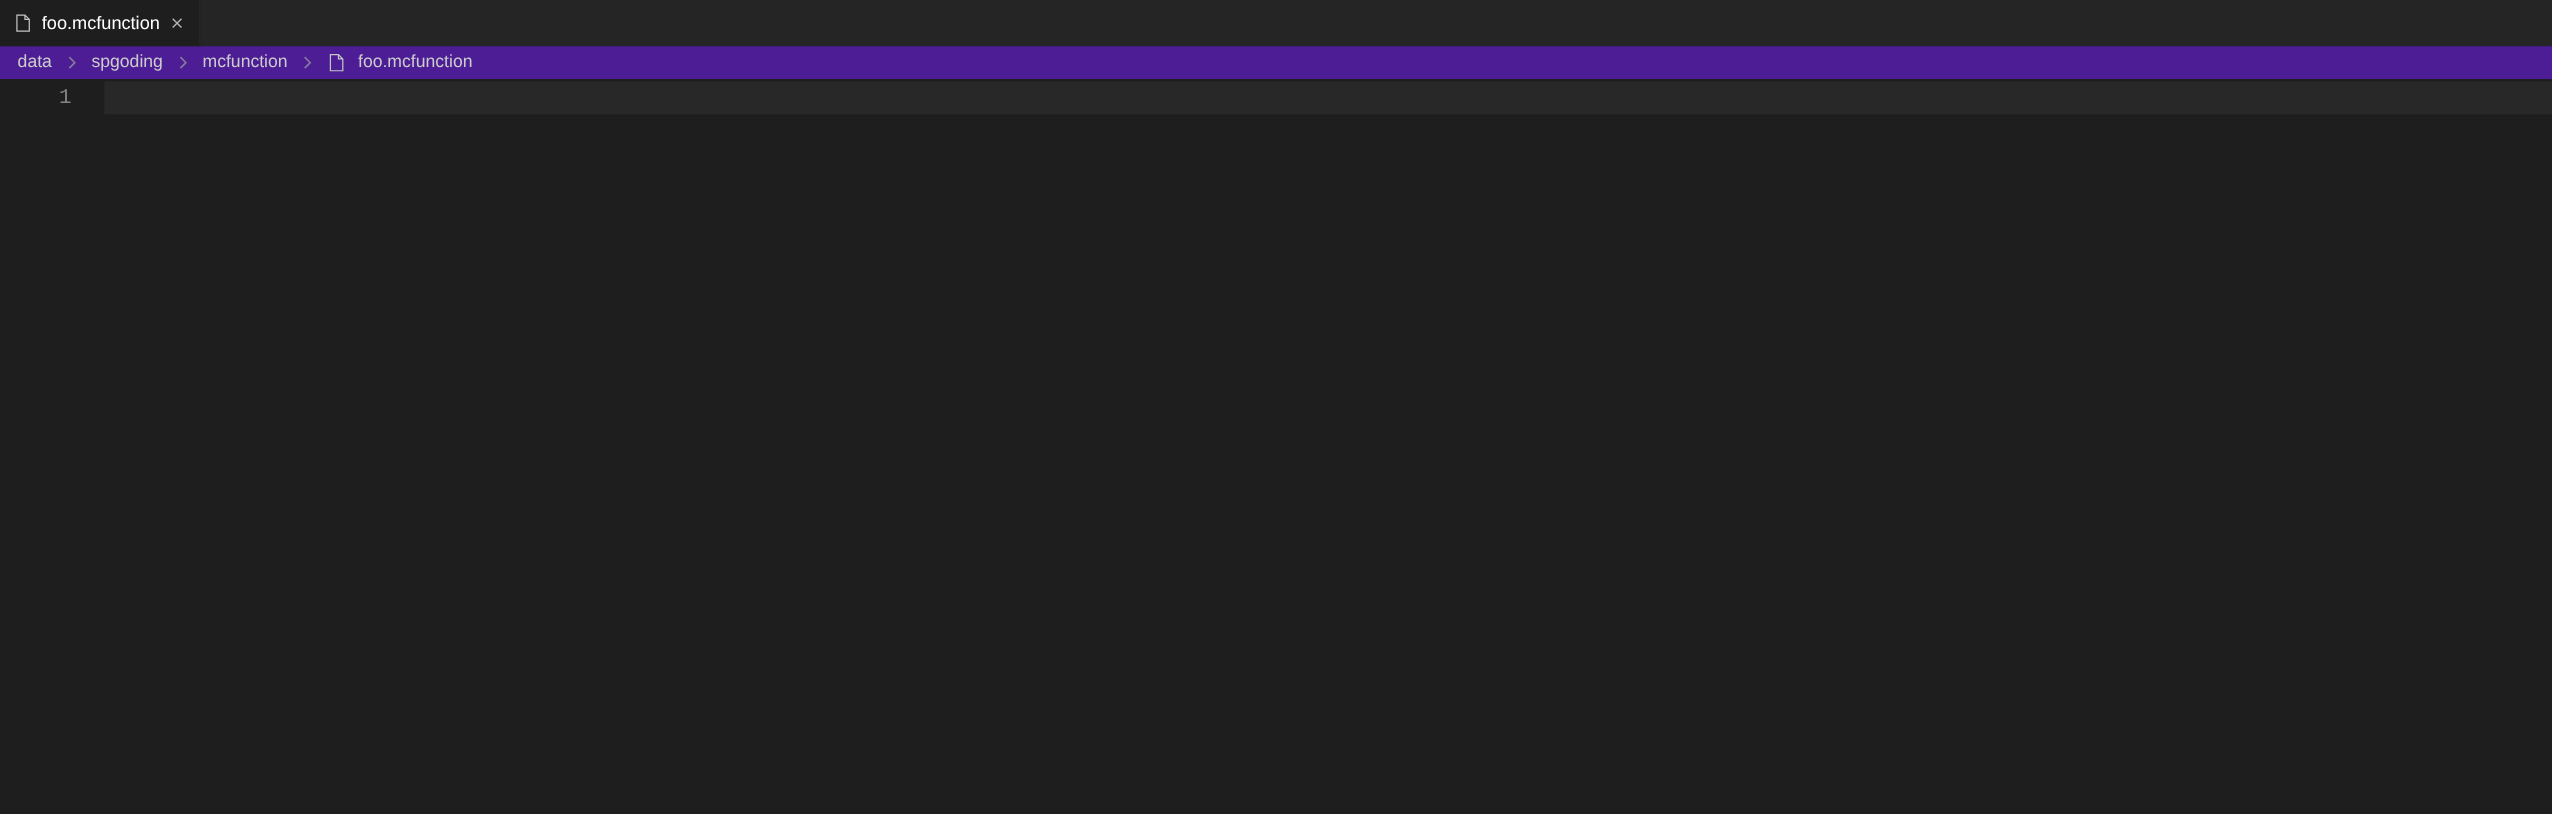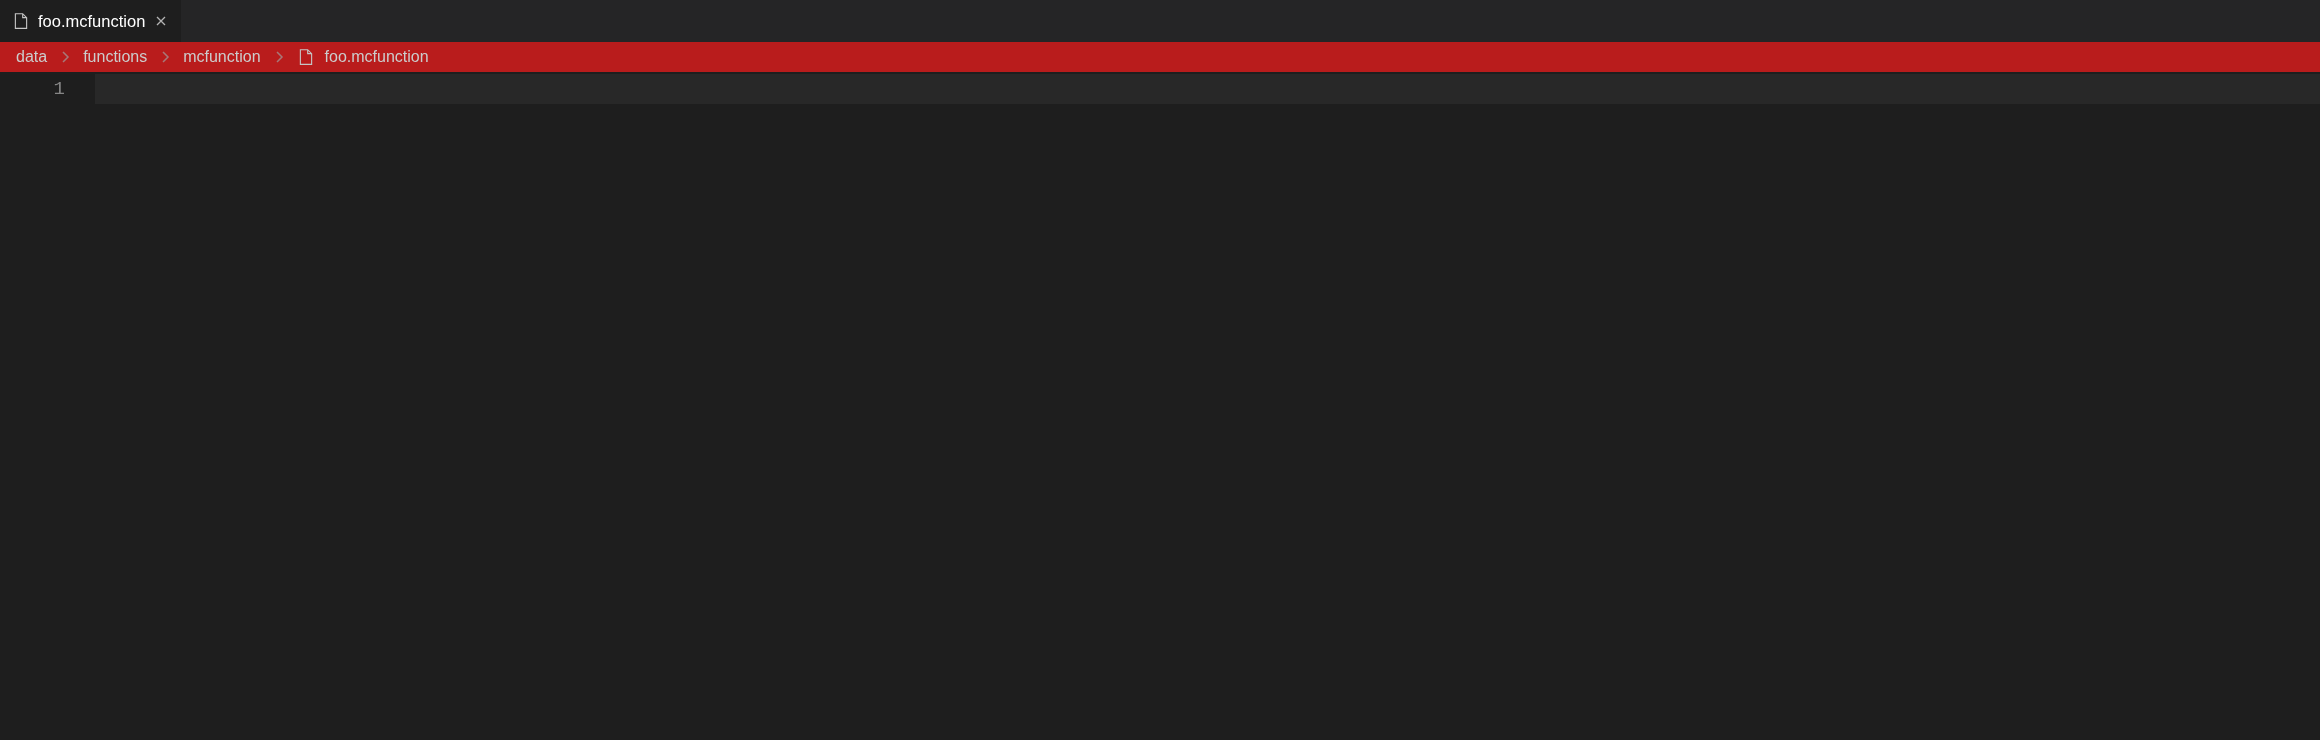--- a/index.html
+++ b/index.html
@@ -40,21 +40,21 @@
       width: 16px;
       height: 16px;
       opacity: 0.9;
       cursor: pointer;
     }
     .breadcrumb {
       display: flex;
       align-items: center;
       height: 30px;
       padding: 0 16px;
-      background: #b91c1c;
+      background: #4c1d95;
       color: #a0a0a0;
       font-size: 16px;
       gap: 10px;
     }
     .breadcrumb-item {
       color: #cccccc;
       cursor: pointer;
     }
     .chevron-icon {
       width: 16px;
@@ -108,21 +108,21 @@
       <path d="M4 4 L12 12 M12 4 L4 12"></path>
     </svg>
   </div>
 </div>
 
 <div class="breadcrumb">
   <span class="breadcrumb-item">data</span>
   <svg class="chevron-icon" viewBox="0 0 16 16" fill="none" stroke="#a0a0a0" stroke-width="1.5">
       <path d="M6 3 L11 8 L6 13"></path>
     </svg>
-  <span class="breadcrumb-item">functions</span>
+  <span class="breadcrumb-item">spgoding</span>
   <svg class="chevron-icon" viewBox="0 0 16 16" fill="none" stroke="#a0a0a0" stroke-width="1.5">
       <path d="M6 3 L11 8 L6 13"></path>
     </svg>
   <span class="breadcrumb-item">mcfunction</span>
   <svg class="chevron-icon" viewBox="0 0 16 16" fill="none" stroke="#a0a0a0" stroke-width="1.5">
       <path d="M6 3 L11 8 L6 13"></path>
     </svg>
   <svg class="breadcrumb-file-icon" viewBox="0 0 16 16" fill="none" stroke="#c5c5c5" stroke-width="1">
     <path d="M3 1.5 L9.5 1.5 L13 5 L13 14.5 L3 14.5 Z M9.5 1.5 L9.5 5 L13 5"></path>
   </svg>

